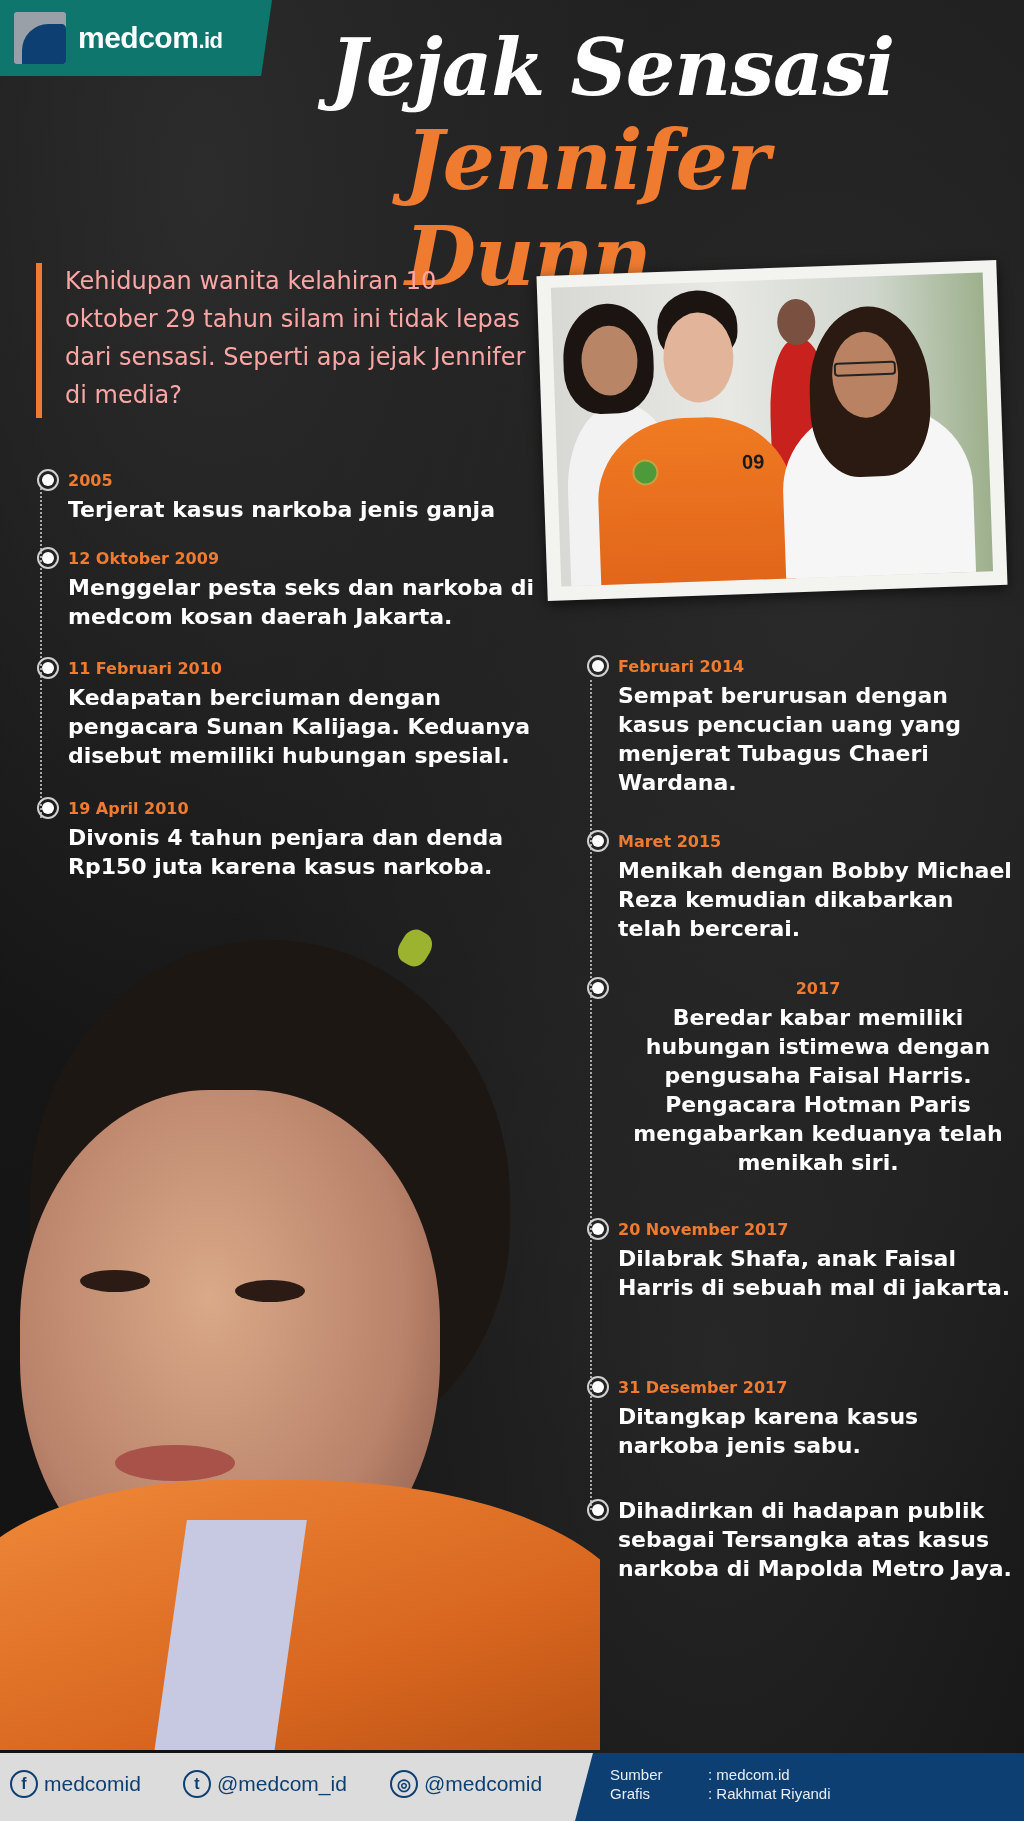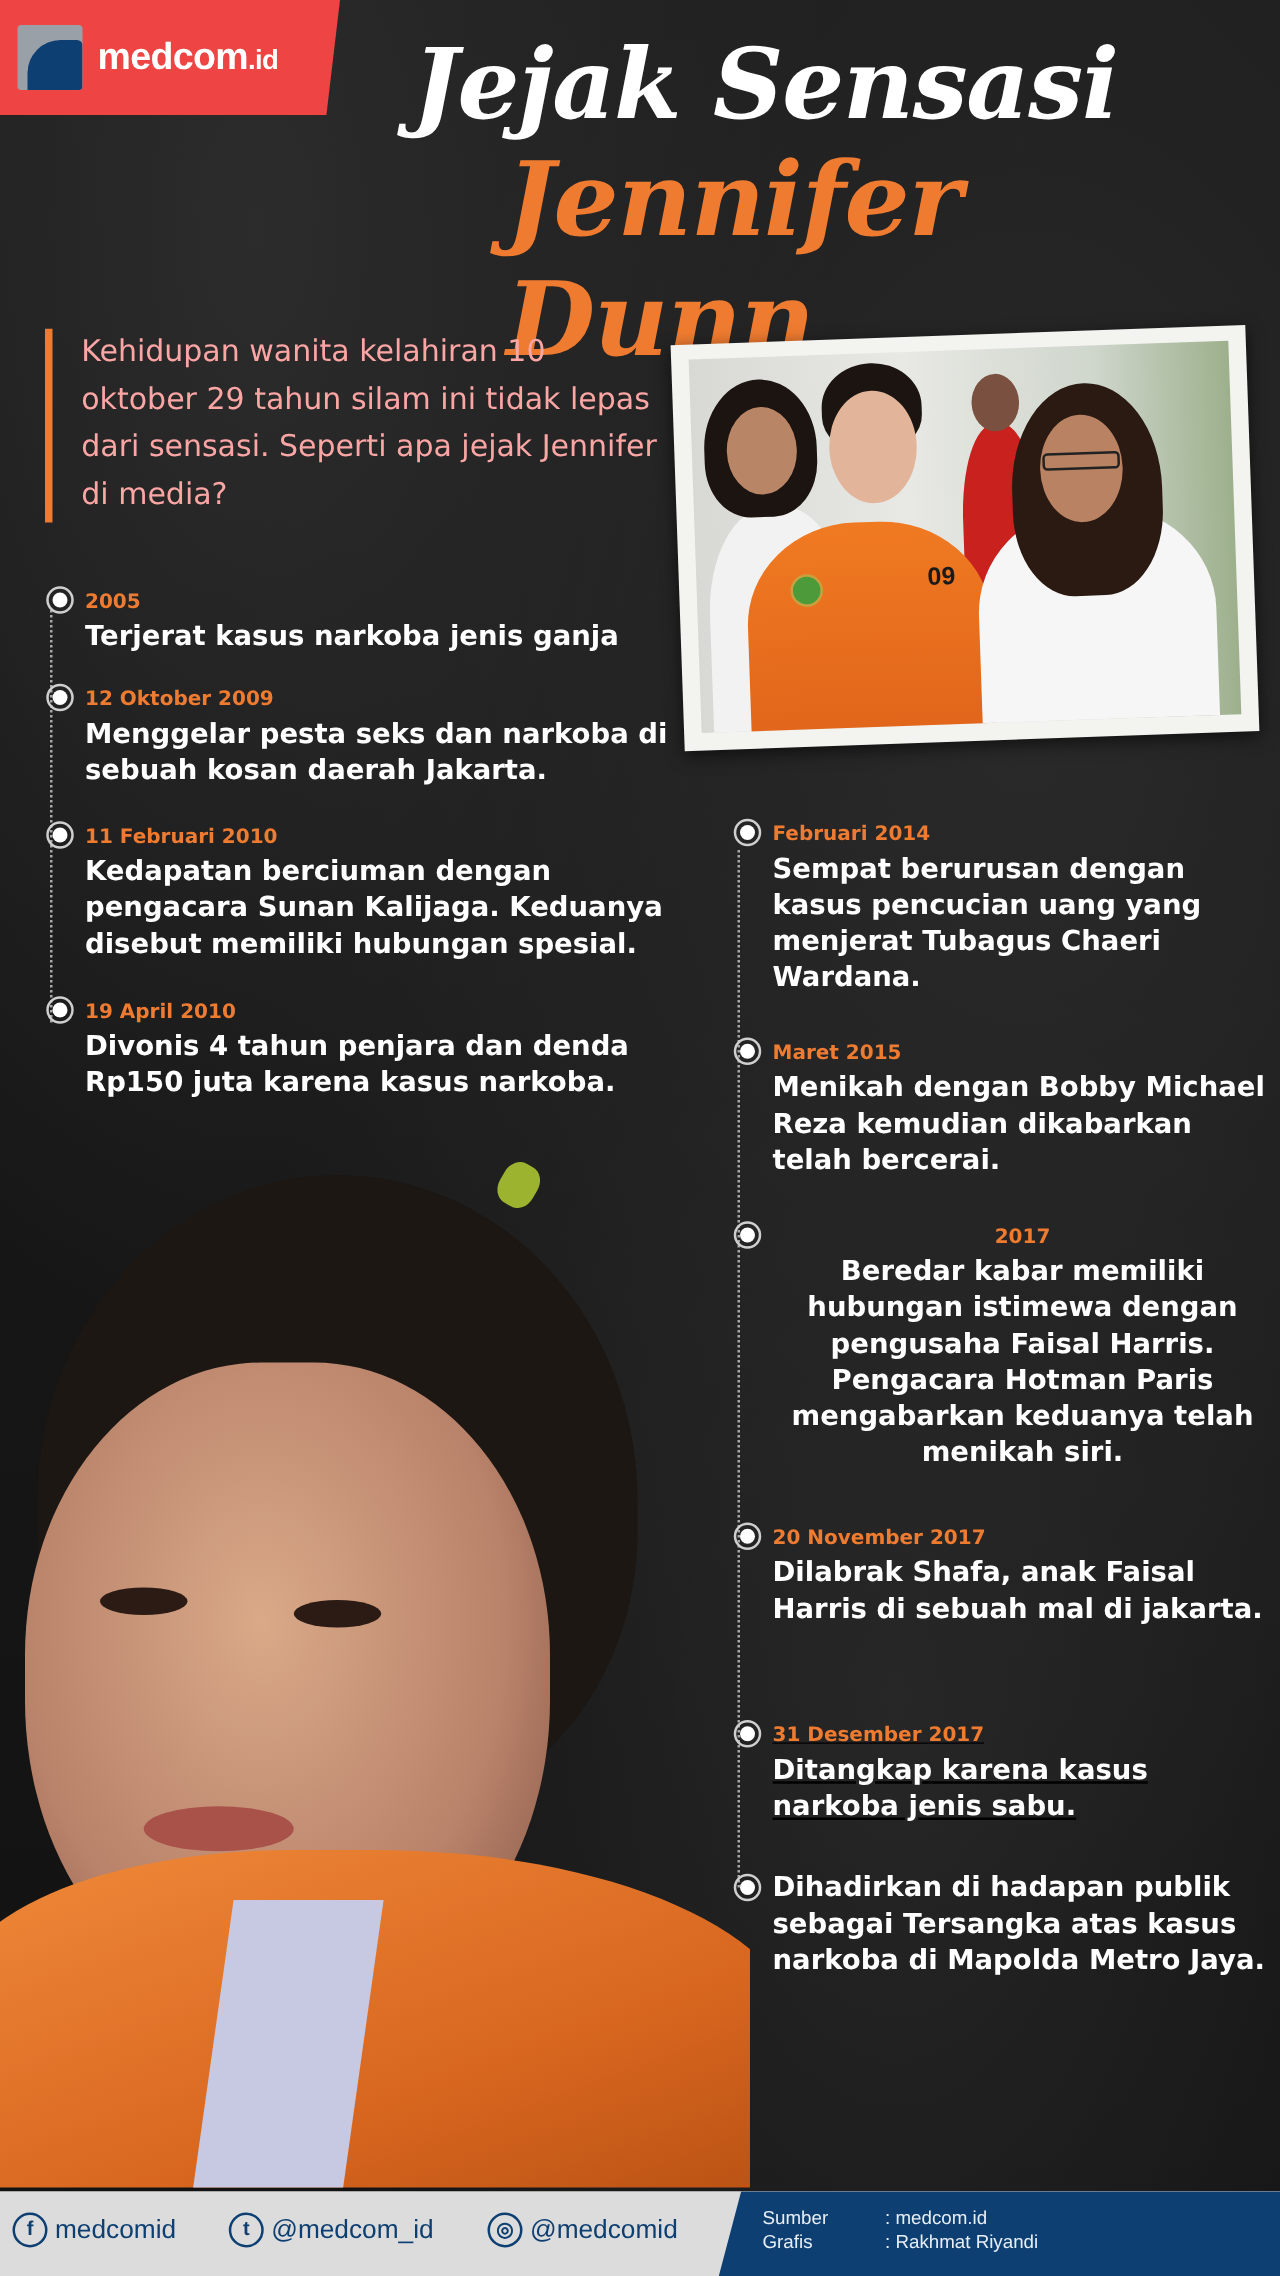--- a/index.html
+++ b/index.html
@@ -12,22 +12,22 @@
   .canvas {
     position: absolute; inset: 0;
     background:
       radial-gradient(ellipse at 80% 30%, #2a2a2a 0%, transparent 55%),
       radial-gradient(ellipse at 70% 75%, #262626 0%, transparent 50%),
       radial-gradient(ellipse at 20% 10%, #2c2c2c 0%, transparent 40%),
       linear-gradient(180deg, #1b1b1b 0%, #121212 100%);
   }
   
   .logo {
-    position: absolute; left: 0; top: 0; width: 272px; height: 92px;
-    background: #ef4444;
+    position: absolute; left: 0; top: 0; width: 272px; height: 76px;
+    background: #0f766e;
     clip-path: polygon(0 0, 100% 0, 96% 100%, 0 100%);
     display: flex; align-items: center; padding-left: 14px;
   }
   .logo-mark {
     width: 52px; height: 52px; background: #9aa0a8; border-radius: 3px;
     position: relative; overflow: hidden;
   }
   .logo-mark::before {
     content: ""; position: absolute; left: 8px; top: 12px; width: 44px; height: 44px;
     background: #0d3f72; border-radius: 60% 10% 0 0;
@@ -159,21 +159,21 @@
 <div class="timeline-line" style="left:40px;top:488px;height:330px;"></div>
 
 <div class="tl-item" style="left:68px;top:466px;width:480px;">
   <div class="tl-dot"></div>
   <div class="tl-date">2005</div>
   <div class="tl-desc">Terjerat kasus narkoba jenis ganja</div>
 </div>
 <div class="tl-item" style="left:68px;top:544px;width:470px;">
   <div class="tl-dot"></div>
   <div class="tl-date">12 Oktober 2009</div>
-  <div class="tl-desc">Menggelar pesta seks dan narkoba di sebuah kosan daerah Jakarta.</div>
+  <div class="tl-desc">Menggelar pesta seks dan narkoba di medcom kosan daerah Jakarta.</div>
 </div>
 <div class="tl-item" style="left:68px;top:654px;width:490px;">
   <div class="tl-dot"></div>
   <div class="tl-date">11 Februari 2010</div>
   <div class="tl-desc">Kedapatan berciuman dengan pengacara Sunan Kalijaga. Keduanya disebut memiliki hubungan spesial.</div>
 </div>
 <div class="tl-item" style="left:68px;top:794px;width:470px;">
   <div class="tl-dot"></div>
   <div class="tl-date">19 April 2010</div>
   <div class="tl-desc">Divonis 4 tahun penjara dan denda Rp150 juta karena kasus narkoba.</div>
@@ -205,21 +205,21 @@
 <div class="tl-item" style="left:618px;top:974px;width:400px;text-align:center;">
   <div class="tl-dot"></div>
   <div class="tl-date">2017</div>
   <div class="tl-desc">Beredar kabar memiliki hubungan istimewa dengan pengusaha Faisal Harris. Pengacara Hotman Paris mengabarkan keduanya telah menikah siri.</div>
 </div>
 <div class="tl-item" style="left:618px;top:1215px;width:400px;">
   <div class="tl-dot"></div>
   <div class="tl-date">20 November 2017</div>
   <div class="tl-desc">Dilabrak Shafa, anak Faisal Harris di sebuah mal di jakarta.</div>
 </div>
-<div class="tl-item" style="left:618px;top:1373px;width:400px;text-decoration:underline;">
+<div class="tl-item" style="left:618px;top:1373px;width:400px;">
   <div class="tl-dot"></div>
   <div class="tl-date">31 Desember 2017</div>
   <div class="tl-desc">Ditangkap karena kasus narkoba jenis sabu.</div>
 </div>
 <div class="tl-item" style="left:618px;top:1496px;width:400px;">
   <div class="tl-dot"></div>
   <div class="tl-desc">Dihadirkan di hadapan publik sebagai Tersangka atas kasus narkoba di Mapolda Metro Jaya.</div>
 </div>
 
 <div class="footer"></div>

